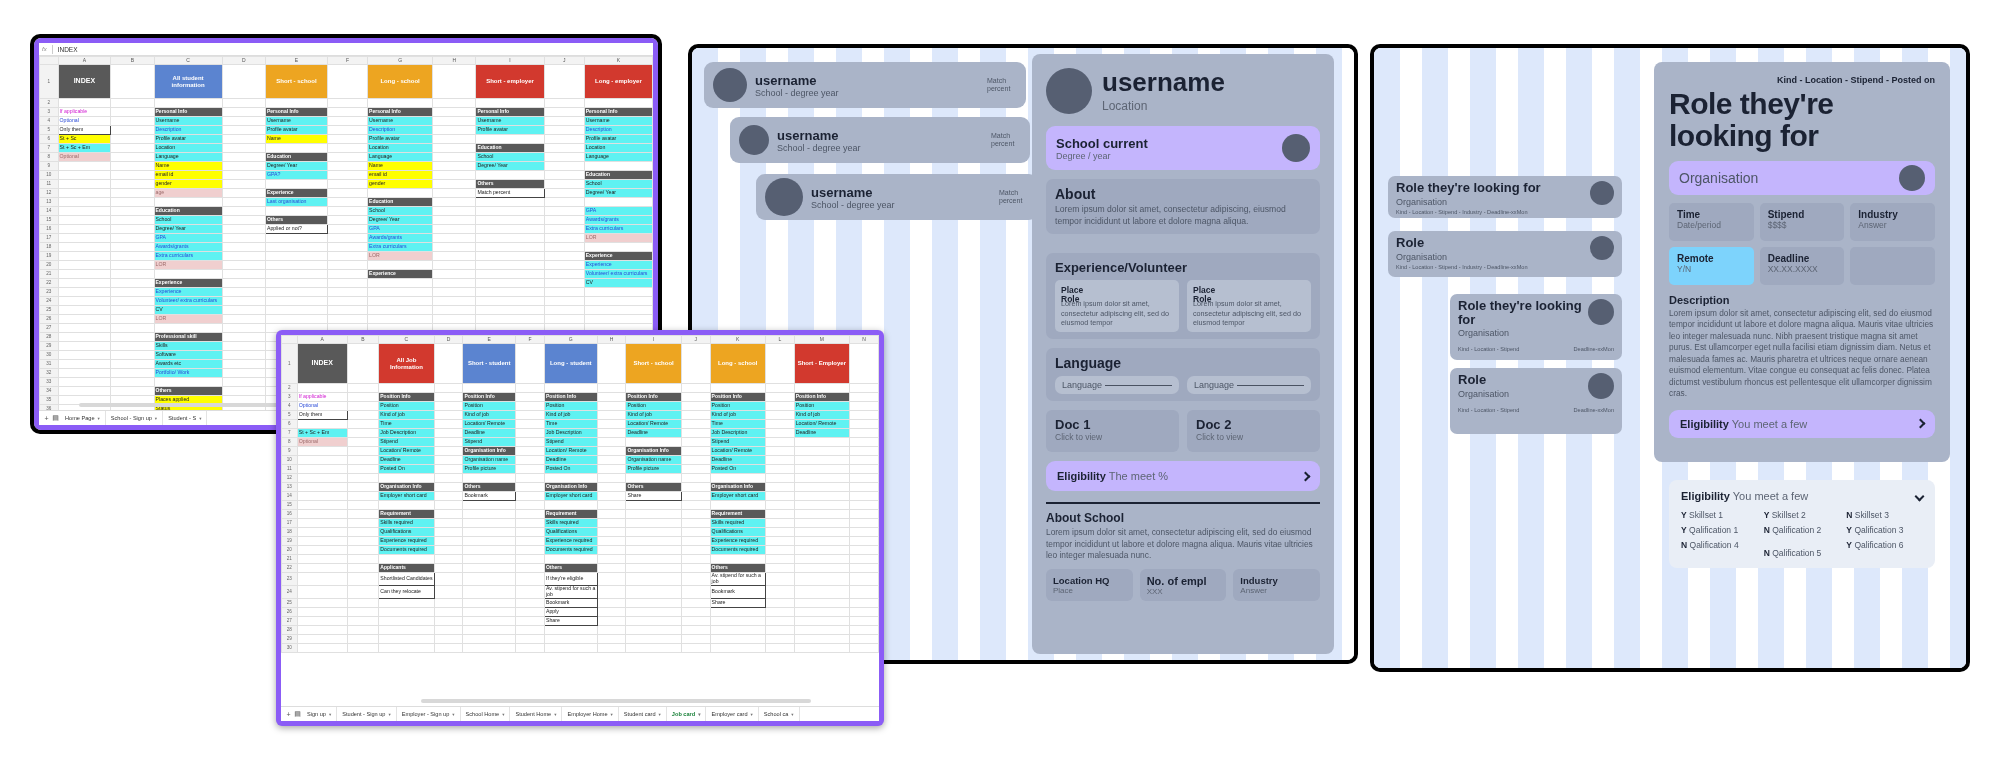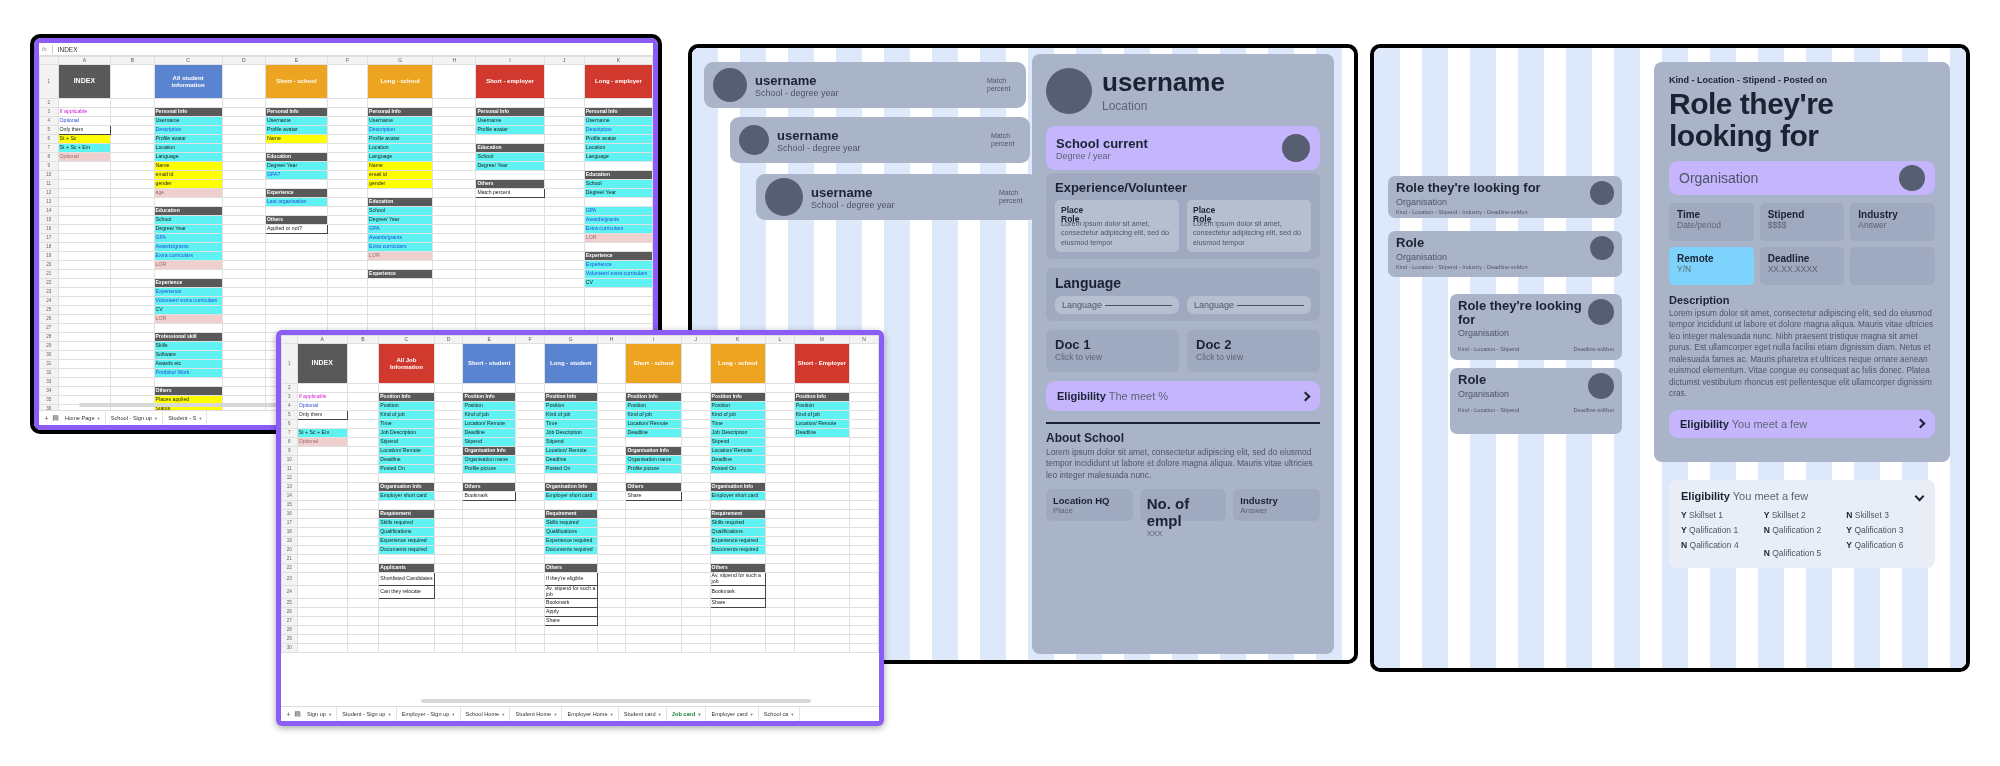--- a/index.html
+++ b/index.html
@@ -1293,22 +1293,26 @@
         </div>
 
         <div class="white-pill" style="margin-top:12px; height:44px; display:flex; align-items:center; justify-content:space-between; padding:0 10px;">
           <div>
             <div class="t-bold" style="font-size:13px;">School current</div>
             <div class="t-grey" style="font-size:9px;">Degree / year</div>
           </div>
           <div class="avatar" style="width:28px;height:28px;"></div>
         </div>
 
-
-        <div class="ccard" style="margin-top:3px; padding:7px 9px;">
+        <div class="ccard" style="margin-top:9px; padding:7px 9px;">
+          <div class="t-bold" style="font-size:14px;">About</div>
+          <div class="t-mute" style="font-size:8.6px; line-height:1.35; margin-top:2px;">Lorem ipsum dolor sit amet, consectetur adipiscing, eiusmod tempor incididunt ut labore et dolore magna aliqua.</div>
+        </div>
+
+        <div class="ccard" style="margin-top:19px; padding:7px 9px;">
           <div class="t-bold" style="font-size:13px;">Experience/Volunteer</div>
           <div id="exp-items" style="display:flex; gap:8px; margin-top:5px;">
               <div style="flex: 1 1 0%; background: rgb(182, 191, 208); border-radius: 5px; padding: 5px 6px;">
                 <div class="t-bold" style="font-size:8.5px;">Place</div>
                 <div class="t-bold" style="font-size:8.5px;margin-top:-1px;">Role</div>
                 <div class="t-mute" style="font-size:7.2px;line-height:1.3;margin-top:-5px;">Lorem ipsum dolor sit amet, consectetur adipiscing elit, sed do eiusmod tempor</div>
               </div>
               <div style="flex: 1 1 0%; background: rgb(182, 191, 208); border-radius: 5px; padding: 5px 6px;">
                 <div class="t-bold" style="font-size:8.5px;">Place</div>
                 <div class="t-bold" style="font-size:8.5px;margin-top:-1px;">Role</div>
@@ -1356,21 +1360,21 @@
           <div class="t-bold" style="font-size:12px;">About School</div>
           <div class="t-mute" style="font-size:8.4px; line-height:1.35; margin-top:2px;">Lorem ipsum dolor sit amet, consectetur adipiscing elit, sed do eiusmod tempor incididunt ut labore et dolore magna aliqua. Mauris vitae ultricies leo integer malesuada nunc.</div>
         </div>
 
         <div id="school-stats" style="display:flex; gap:7px; margin-top:8px;">
             <div style="flex: 1 1 0%; background: rgb(159, 169, 191); border-radius: 6px; padding: 6px 7px; height: 32px;">
               <div class="t-bold" style="font-size:9.5px;">Location HQ</div>
               <div class="t-grey" style="font-size:8px;">Place</div>
             </div>
             <div style="flex: 1 1 0%; background: rgb(159, 169, 191); border-radius: 6px; padding: 6px 7px; height: 32px;">
-              <div class="t-bold" style="font-size:15px;">No. of empl</div>
+              <div class="t-bold" style="font-size:11px;">No. of empl</div>
               <div class="t-grey" style="font-size:8px;">XXX</div>
             </div>
             <div style="flex: 1 1 0%; background: rgb(159, 169, 191); border-radius: 6px; padding: 6px 7px; height: 32px;">
               <div class="t-bold" style="font-size:9.5px;">Industry</div>
               <div class="t-grey" style="font-size:8px;">Answer</div>
             </div>
           </div>
       </div>
 
     </div>
@@ -1432,21 +1436,21 @@
             </div>
             <div style="display:flex;justify-content:space-between;align-items:flex-end;margin-top:8px;">
               <span class="t-mute" style="font-size:5.6px;">Kind - Location - Stipend</span>
               <span class="t-mute" style="font-size:5.6px;">Deadline-xxMon</span>
             </div>
           </div>
         </div>
 
       <div class="card" style="position:absolute; left:280px; top:14px; width:296px; height:400px; border-radius:8px; padding:13px 15px;">
 
-        <div class="t-bold" style="font-size:9px; font-weight:bold;">Kind - Location - Stipend - Posted on</div>
+        <div class="t-bold" style="font-size:9px; font-weight:bold;text-align:right;">Kind - Location - Stipend - Posted on</div>
         <div class="t-bold" style="font-size:30px; line-height:1.05; margin-top:3px; letter-spacing:-.5px;">Role they're looking for</div>
 
         <div class="white-pill" style="margin-top:10px; height:34px; display:flex; align-items:center; justify-content:space-between; padding:0 10px;">
           <span class="t-mute" style="font-size:14px;">Organisation</span>
           <span class="avatar" style="width:26px;height:26px;"></span>
         </div>
 
         <div id="job-facts" style="display:grid; grid-template-columns:repeat(3,1fr); gap:6px; margin-top:8px;">
             <div style="background: rgb(159, 169, 191); border-radius: 5px; padding: 6px 8px; height: 38px;">
               <div class="t-bold" style="font-size:10px;">Time</div>

